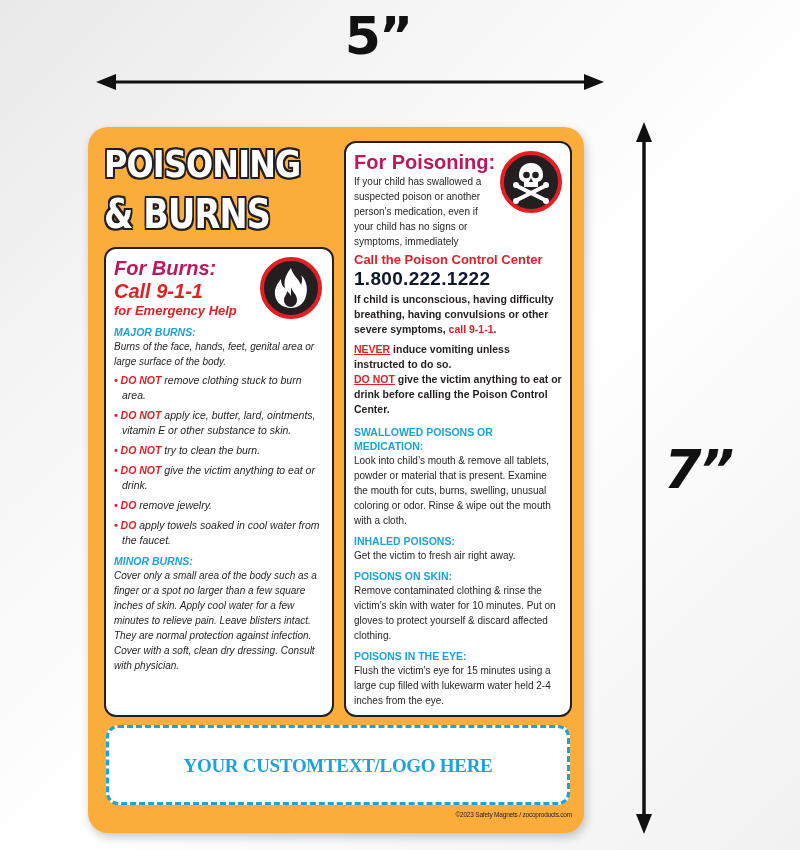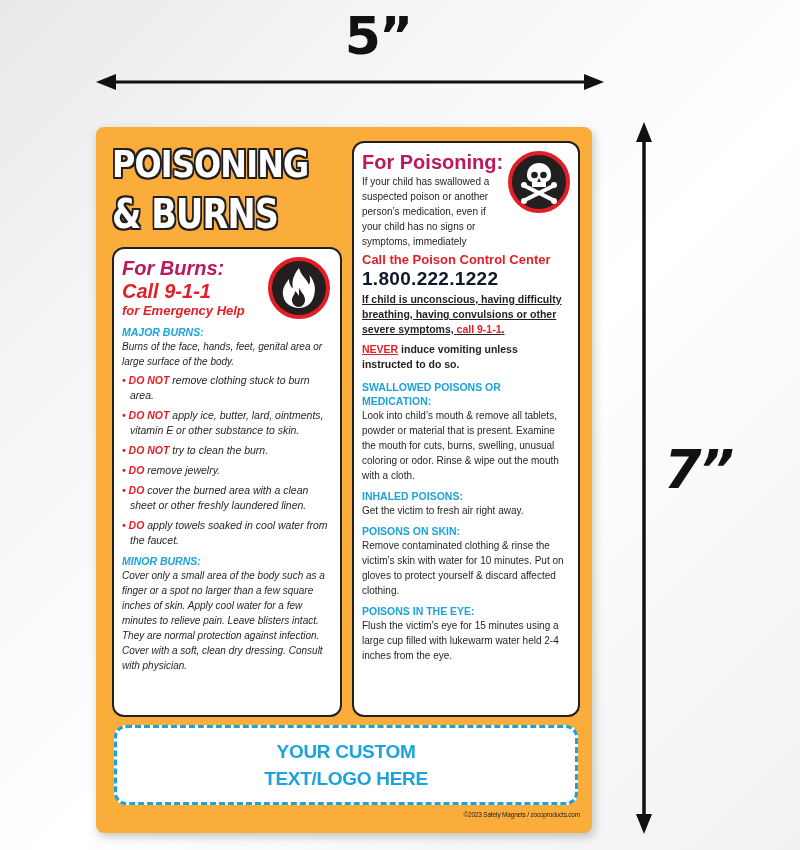--- a/index.html
+++ b/index.html
@@ -19,22 +19,22 @@
   .dim-h {
     position: absolute; left: 664px; top: 440px; width: 80px;
     font-family: "DejaVu Sans", sans-serif; font-weight: bold; font-style: italic; font-size: 54px; line-height: 60px;
     color: #111; letter-spacing: -2px;
   }
   .arrow-h { position: absolute; left: 96px; top: 70px; width: 508px; height: 24px; }
   .arrow-v { position: absolute; left: 632px; top: 122px; width: 24px; height: 712px; }
 
   
   .magnet {
-    position: absolute; left: 96px; top: 127px; width: 496px; height: 706px;
-    background: #fbad3b; border-radius: 8px;
+    position: absolute; left: 88px; top: 127px; width: 496px; height: 706px;
+    background: #fbad3b; border-radius: 20px;
     box-shadow: 2px 4px 10px rgba(0,0,0,0.22);
   }
   .title {
     position: absolute; left: 16px; top: 12px; width: 230px;
     font-family: "DejaVu Sans", sans-serif; font-weight: bold;
     font-size: 38px; line-height: 50px; color: #fff; letter-spacing: -1px;
     transform: scaleX(0.84); transform-origin: left top;
     text-shadow: -2px -2px 0 #231f20, 2px -2px 0 #231f20, -2px 2px 0 #231f20, 2px 2px 0 #231f20,
                  0 -2px 0 #231f20, 0 2px 0 #231f20, -2px 0 0 #231f20, 2px 0 0 #231f20;
     white-space: nowrap;
@@ -68,21 +68,21 @@
   }
   .icon-fire { right: 10px; top: 8px; }
   .icon-skull { right: 8px; top: 8px; }
 
   .poison-intro { width: 140px; }
   .phone { font-weight: bold; font-size: 19px; line-height: 22px; color: #0f172a; letter-spacing: 0.3px; }
 
   .custom-box {
     position: absolute; left: 18px; top: 598px; width: 464px; height: 80px;
     background: #fff; border: 3px dashed #1ba3dc; border-radius: 12px;
-    display: flex; flex-direction: column; align-items: center; justify-content: center;
+    display: flex; align-items: center; justify-content: center; font-family: Liberation Serif, serif;
   }
   .custom-box span { font-weight: bold; font-size: 19px; line-height: 27px; color: #1ba3dc; letter-spacing: -0.3px; }
   .copyright {
     position: absolute; right: 12px; top: 684px; font-size: 6.5px; color: #231f20; letter-spacing: -0.2px;
   }
 </style>
 </head>
 <body>
 
 <div class="dim-w">5”</div>
@@ -114,22 +114,22 @@
     <div class="h-big">For Burns:</div>
     <div class="h-red-big">Call 9-1-1</div>
     <div class="h-red-med">for Emergency Help</div>
 
     <div class="sec-head">MAJOR BURNS:</div>
     <div class="body-text">Burns of the face, hands, feet, genital area or large surface of the body.</div>
     <ul class="bullets">
       <li><span class="dot">•</span> <span class="red">DO NOT</span><span> remove clothing stuck to burn area.</span></li>
       <li><span class="dot">•</span> <span class="red">DO NOT</span><span> apply ice, butter, lard, ointments, vitamin E or other substance to skin.</span></li>
       <li><span class="dot">•</span> <span class="red">DO NOT</span><span> try to clean the burn.</span></li>
+      <li><span class="dot">•</span> <span class="red">DO NOT</span><span> give the victim anything to eat or drink.</span></li>
       <li><span class="dot">•</span> <span class="red">DO</span><span> remove jewelry.</span></li>
-      <li><span class="dot">•</span> <span class="red">DO</span><span> cover the burned area with a clean sheet or other freshly laundered linen.</span></li>
       <li><span class="dot">•</span> <span class="red">DO</span><span> apply towels soaked in cool water from the faucet.</span></li>
     </ul>
 
     <div class="sec-head">MINOR BURNS:</div>
     <div class="body-text">Cover only a small area of the body such as a finger or a spot no larger than a few square inches of skin. Apply cool water for a few minutes to relieve pain. Leave blisters intact. They are normal protection against infection. Cover with a soft, clean dry dressing. Consult with physician.</div>
   </div>
 
   <div class="panel panel-poison">
     <div class="icon-circle icon-skull">
       <svg width="44" height="44" viewBox="0 0 44 44">
@@ -142,22 +142,23 @@
         <path d="M22 3 C14 3 10 9 10 15 C10 19 12 21 15 22 L15 27 L29 27 L29 22 C32 21 34 19 34 15 C34 9 30 3 22 3 Z" fill="#fff"></path>
         <circle cx="17.5" cy="15" r="3.3" fill="#231f20"></circle>
           <circle cx="26.5" cy="15" r="3.3" fill="#231f20"></circle>
         <path d="M22 18 L20 22 L24 22 Z" fill="#231f20"></path>
       </svg>
     </div>
     <div class="h-big">For Poisoning:</div>
     <div class="body-text poison-intro">If your child has swallowed a suspected poison or another person’s medication, even if your child has no signs or symptoms, immediately</div>
     <div class="h-red-med" style="margin-top:2px;">Call the Poison Control Center</div>
     <div class="phone">1.800.222.1222</div>
-    <div class="bold-text" style="margin-top:2px;text-decoration:underline;"><span>If child is unconscious, having difficulty breathing, having convulsions or other severe symptoms, </span><span class="red">call 9-1-1</span><span>.</span></div>
+    <div class="bold-text" style="margin-top:2px;"><span>If child is unconscious, having difficulty breathing, having convulsions or other severe symptoms, </span><span class="red">call 9-1-1</span><span>.</span></div>
     <div class="bold-text" style="margin-top:5px;"><span class="red-u">NEVER</span><span> induce vomiting unless instructed to do so.</span></div>
+    <div class="bold-text"><span class="red-u">DO NOT</span><span> give the victim anything to eat or drink before calling the Poison Control Center.</span></div>
 
     <div class="sec-head" style="margin-top:8px;">SWALLOWED POISONS OR MEDICATION:</div>
     <div class="body-text">Look into child’s mouth &amp; remove all tablets, powder or material that is present. Examine the mouth for cuts, burns, swelling, unusual coloring or odor. Rinse &amp; wipe out the mouth with a cloth.</div>
     <div class="sec-head">INHALED POISONS:</div>
     <div class="body-text">Get the victim to fresh air right away.</div>
     <div class="sec-head">POISONS ON SKIN:</div>
     <div class="body-text">Remove contaminated clothing &amp; rinse the victim’s skin with water for 10 minutes. Put on gloves to protect yourself &amp; discard affected clothing.</div>
     <div class="sec-head">POISONS IN THE EYE:</div>
     <div class="body-text">Flush the victim’s eye for 15 minutes using a large cup filled with lukewarm water held 2-4 inches from the eye.</div>
   </div>

